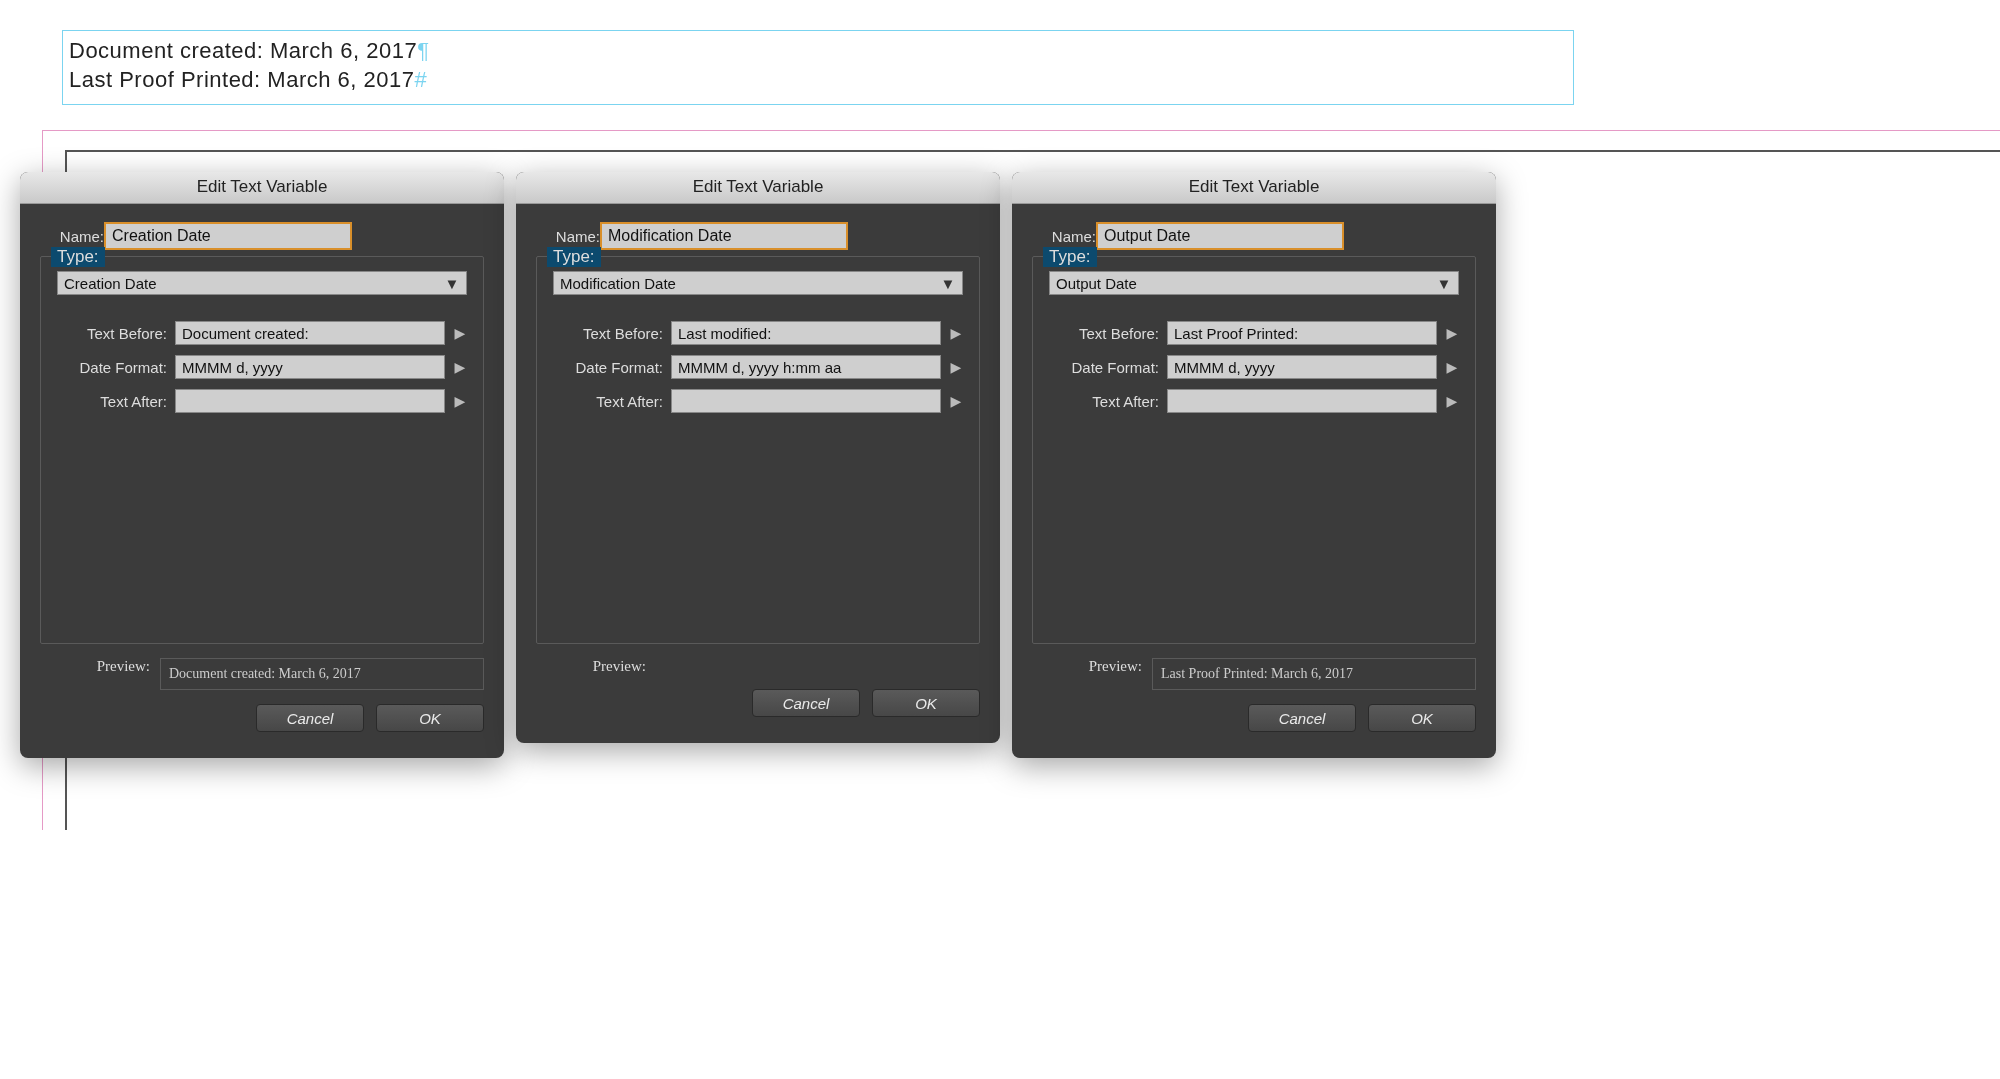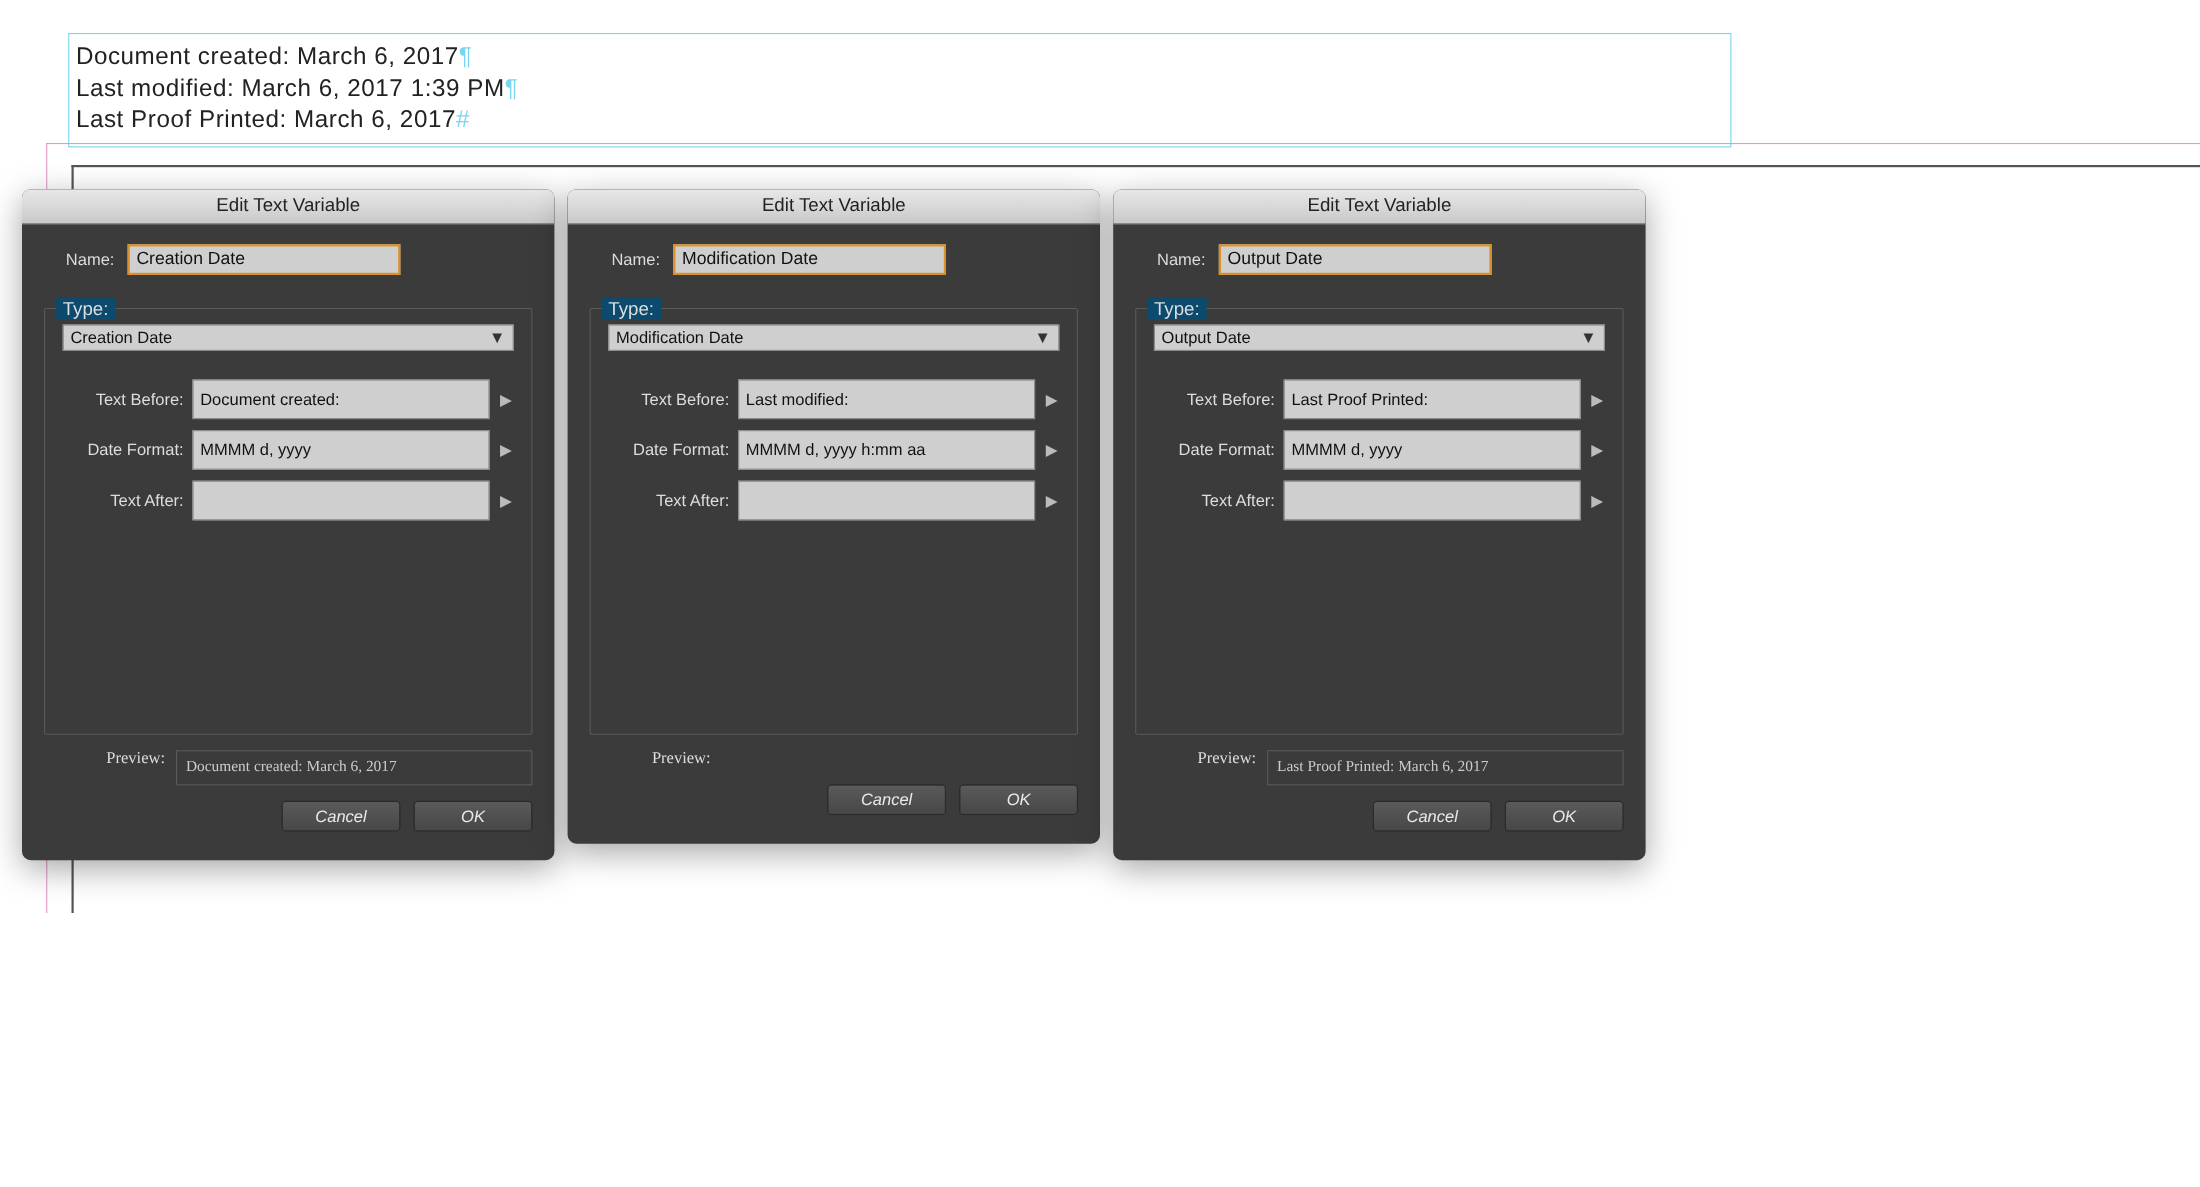--- a/index.html
+++ b/index.html
@@ -73,22 +73,21 @@
 
   .body {
     padding: 18px 20px 12px 20px;
     color: #ddd;
     font-size: 15px;
   }
 
   .name-row {
     display: flex;
     align-items: center;
-    gap: 12px;
-    margin-bottom: 30px;
+    margin-bottom: 6px;
   }
   .name-row label { width: 64px; text-align: right; color: #ddd; }
   .name-input {
     flex: 0 0 248px;
     background: #cfcfcf;
     border: 2px solid #d98f2a;
     padding: 3px 6px;
     font-size: 16px;
     color: #111;
   }
@@ -141,21 +140,21 @@
   }
   .field-row label {
     width: 110px;
     text-align: right;
     color: #ddd;
   }
   .text-input {
     flex: 1;
     background: #cfcfcf;
     border: 1px solid #888;
-    height: 36px;
+    height: 24px;
     padding: 0 6px;
     color: #111;
     font-size: 15px;
   }
   .flyout {
     width: 14px;
     color: #bbb;
     text-align: center;
     cursor: pointer;
     font-size: 14px;
@@ -207,23 +206,20 @@
   }
 </style>
 </head>
 <body>
 
 <div class="doc-frame">
   <div class="doc-line">
     <span>Document created: March 6, 2017</span><span class="para-mark">¶</span>
   </div>
   <div class="doc-line">
-    <span>Last modified: March 6, 2017 1:39 PM</span><span class="para-mark">¶</span>
-  </div>
-  <div class="doc-line">
     <span>Last Proof Printed: March 6, 2017</span><span class="para-mark-end">#</span>
   </div>
 </div>
 
 <div class="margin-box"></div>
 <div class="inner-frame"></div>
 
 <div class="dialog d1">
   <div class="titlebar">Edit Text Variable</div>
   <div class="body">

